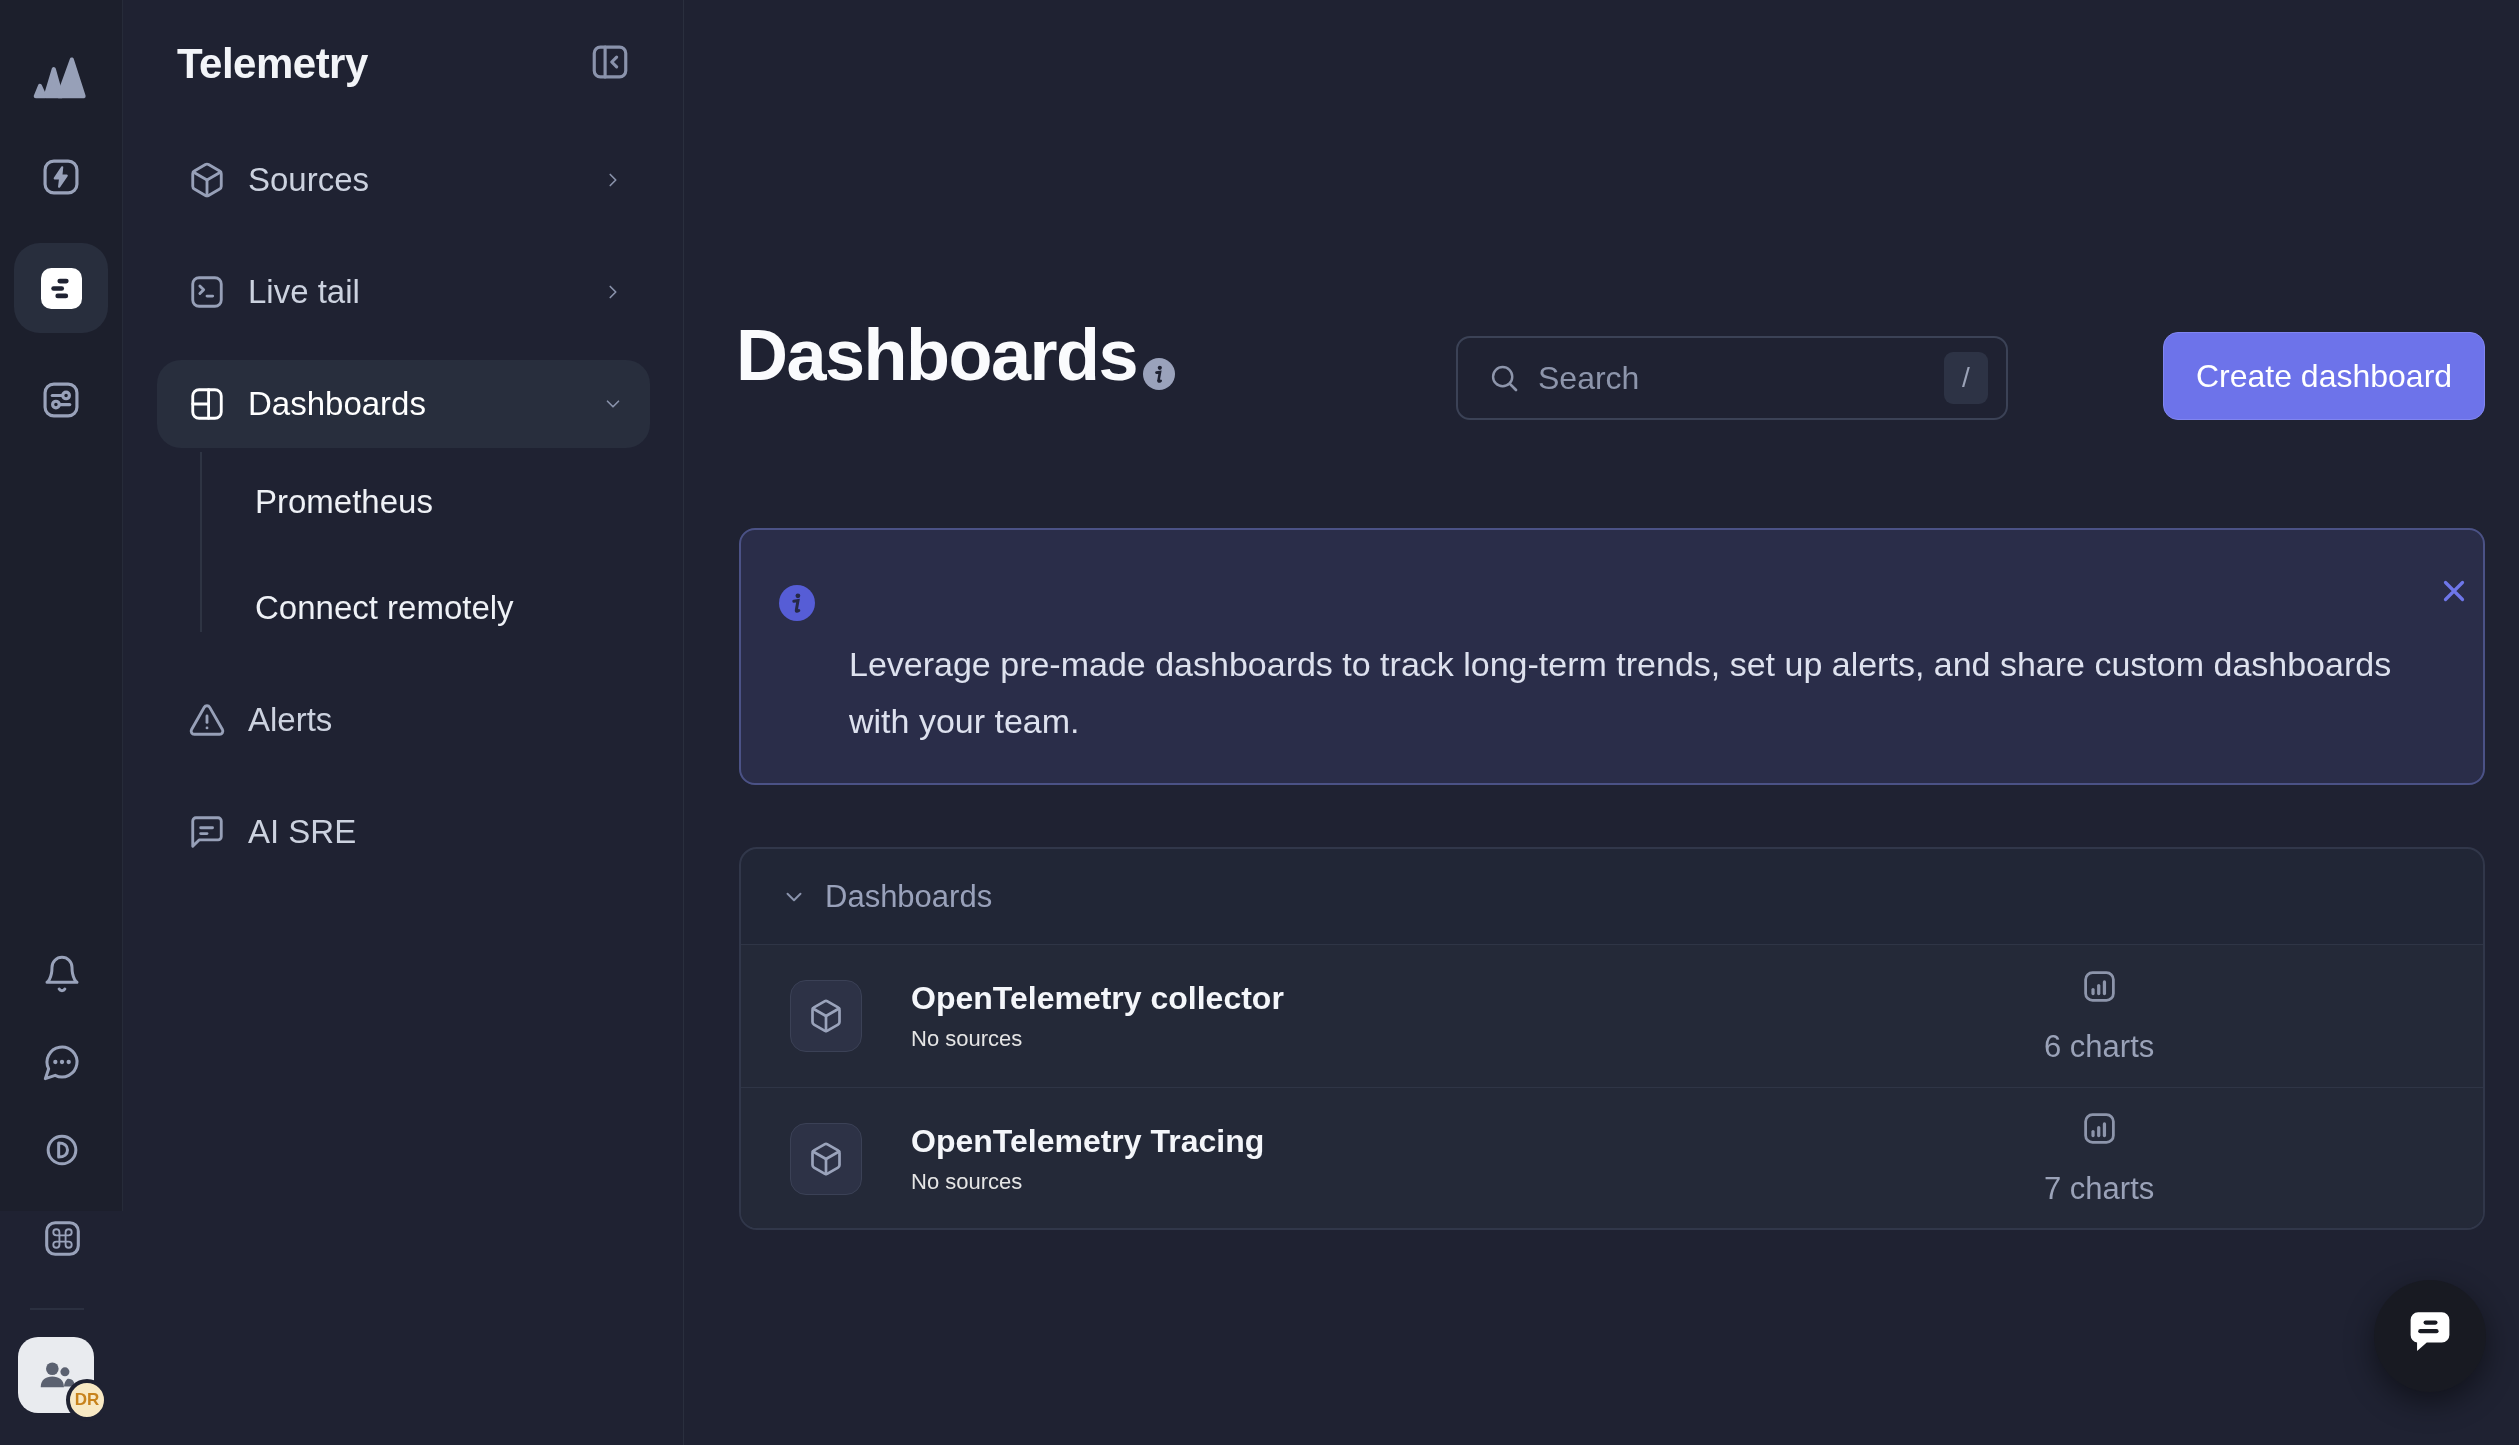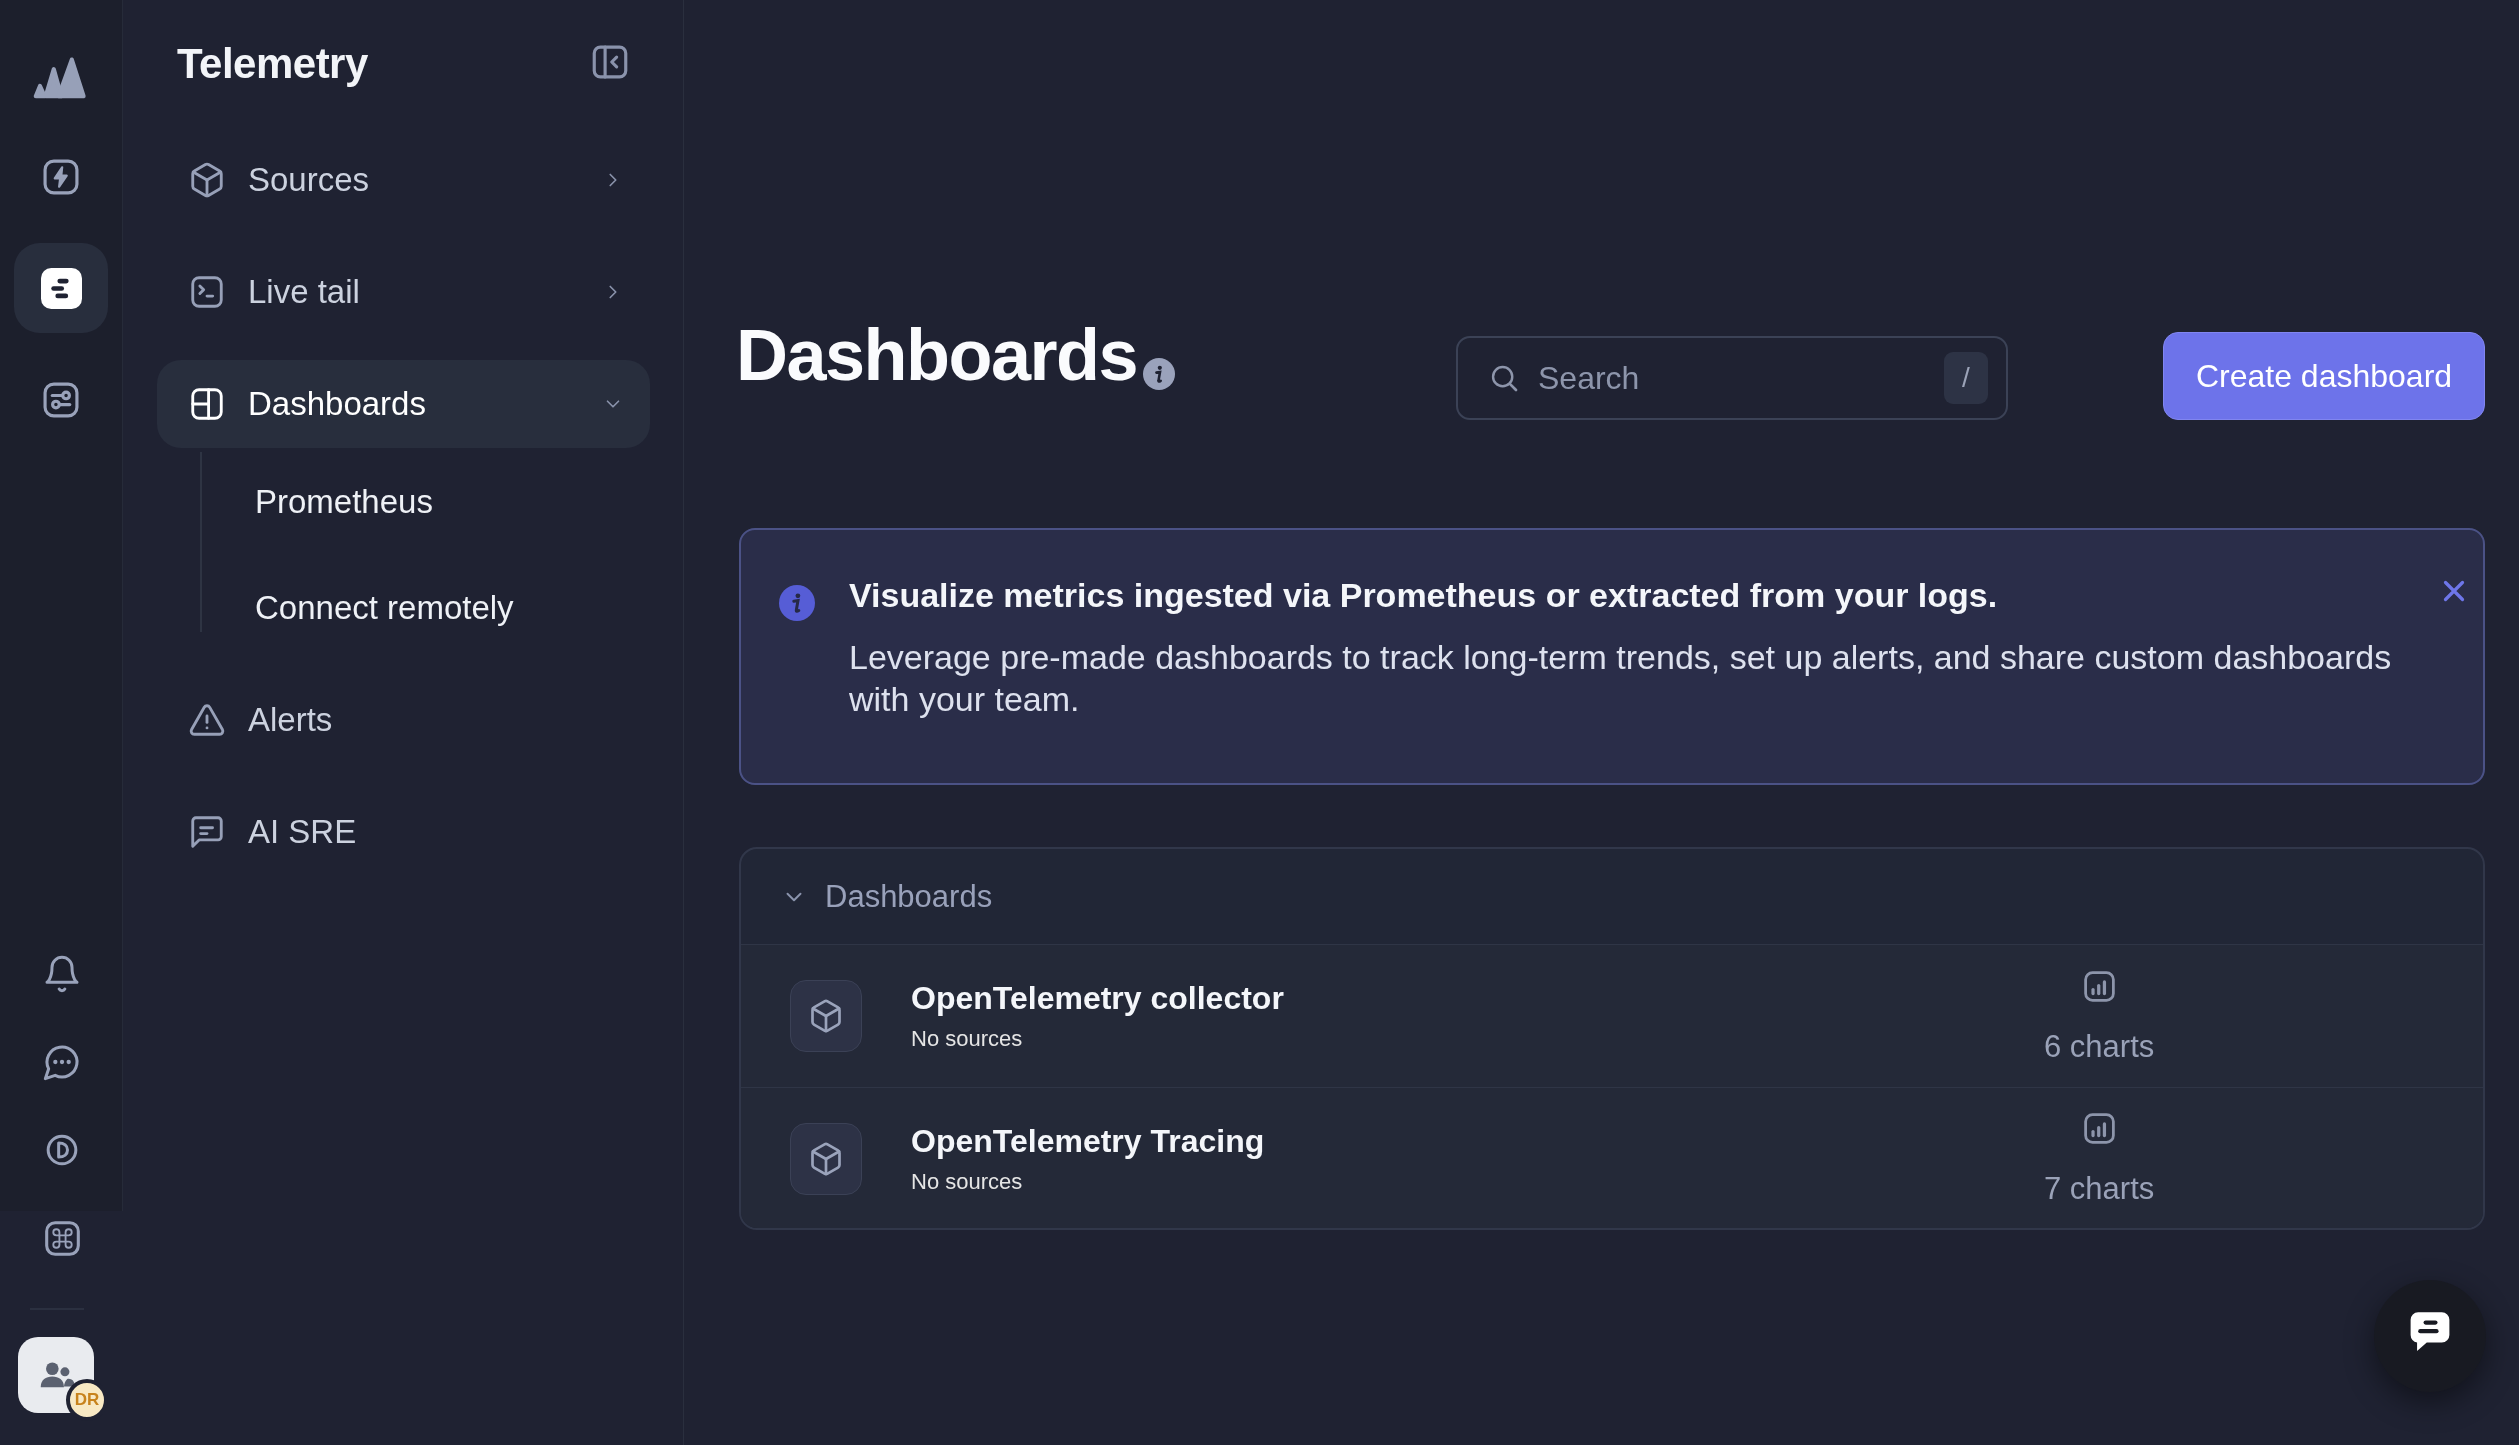--- a/index.html
+++ b/index.html
@@ -61,21 +61,21 @@
   .search .mag{width:32px;height:32px;color:#8d95ab;margin:0 18px 0 30px;flex:0 0 auto;}
   .search input{flex:1;background:transparent;border:none;outline:none;font-family:"Liberation Sans",sans-serif;font-size:32px;color:#dfe3ee;min-width:0;}
   .search input::placeholder{color:#8d95ab;}
   .search .slash{width:44px;height:52px;background:#2d3345;border-radius:9px;color:#9ba3b8;font-size:28px;display:flex;align-items:center;justify-content:center;margin-right:18px;flex:0 0 auto;}
 
   .create-btn{left:1479px;top:332px;width:322px;height:88px;background:var(--indigo);border:1px solid #8186f0;border-radius:15px;color:#ffffff;font-size:32px;font-weight:400;display:flex;align-items:center;justify-content:center;cursor:pointer;}
 
   .banner{left:55px;top:528px;width:1746px;height:257px;background:var(--banner-bg);border:2px solid var(--banner-border);border-radius:16px;}
   .banner-info{left:38px;top:55px;width:36px;height:36px;}
   .banner-title{left:108px;top:46px;font-size:34px;font-weight:700;color:#f4f6fa;}
-  .banner-body{left:108px;top:106px;width:1560px;font-size:34px;line-height:42px;color:#dde1ee;}
+  .banner-body{left:108px;top:106px;width:1560px;font-size:34px;line-height:57px;color:#dde1ee;}
   .banner-close{left:1694px;top:42px;width:38px;height:38px;color:#6e76e9;cursor:pointer;display:flex;align-items:center;justify-content:center;}
 
   .card{left:55px;top:847px;width:1746px;height:383px;background:var(--card-bg);border:2px solid #31374a;border-radius:18px;overflow:hidden;}
   .card-head{height:96px;display:flex;align-items:center;border-bottom:1px solid var(--row-line);cursor:pointer;}
   .card-head .chev{width:26px;height:26px;color:#8a93ac;margin:0 18px 0 40px;}
   .card-head .label{font-size:31px;font-weight:500;color:#99a1ba;}
   .row{height:142px;background:var(--row-bg);display:flex;align-items:center;position:relative;cursor:pointer;}
   .row + .row{border-top:1px solid var(--row-line);}
   .row .tile{width:72px;height:72px;margin:0 49px 0 49px;background:var(--tile-bg);border:1px solid var(--tile-border);border-radius:16px;display:flex;align-items:center;justify-content:center;color:#9aa3bb;flex:0 0 auto;}
   .row .tile svg{width:36px;height:36px;}
@@ -317,21 +317,20 @@
     </div>
 
     <button class="abs create-btn">Create dashboard</button>
 
     <div class="abs banner">
       <svg class="abs banner-info" viewBox="0 0 36 36">
         <circle cx="18" cy="18" r="18" fill="#565dd6"></circle>
         <circle cx="18.9" cy="10.8" r="2.4" fill="#262947"></circle>
         <path d="M14.8 16.2l4.2-.7-1.7 9.8c-.2 1.1.7 1.3 2.5.2" stroke="#262947" stroke-width="3" fill="none" stroke-linecap="round"></path>
       </svg>
-      <div class="abs banner-title">Visualize metrics ingested via Prometheus or extracted from your logs.</div>
       <div class="abs banner-body">Leverage pre-made dashboards to track long-term trends, set up alerts, and share custom dashboards with your team.</div>
       <div class="abs banner-close">
           <svg class="ic" width="34" height="34" viewBox="0 0 24 24">
             <use href="#i-x"></use>
           </svg>
         </div>
     </div>
 
     <div class="abs card">
       <div class="card-head">

